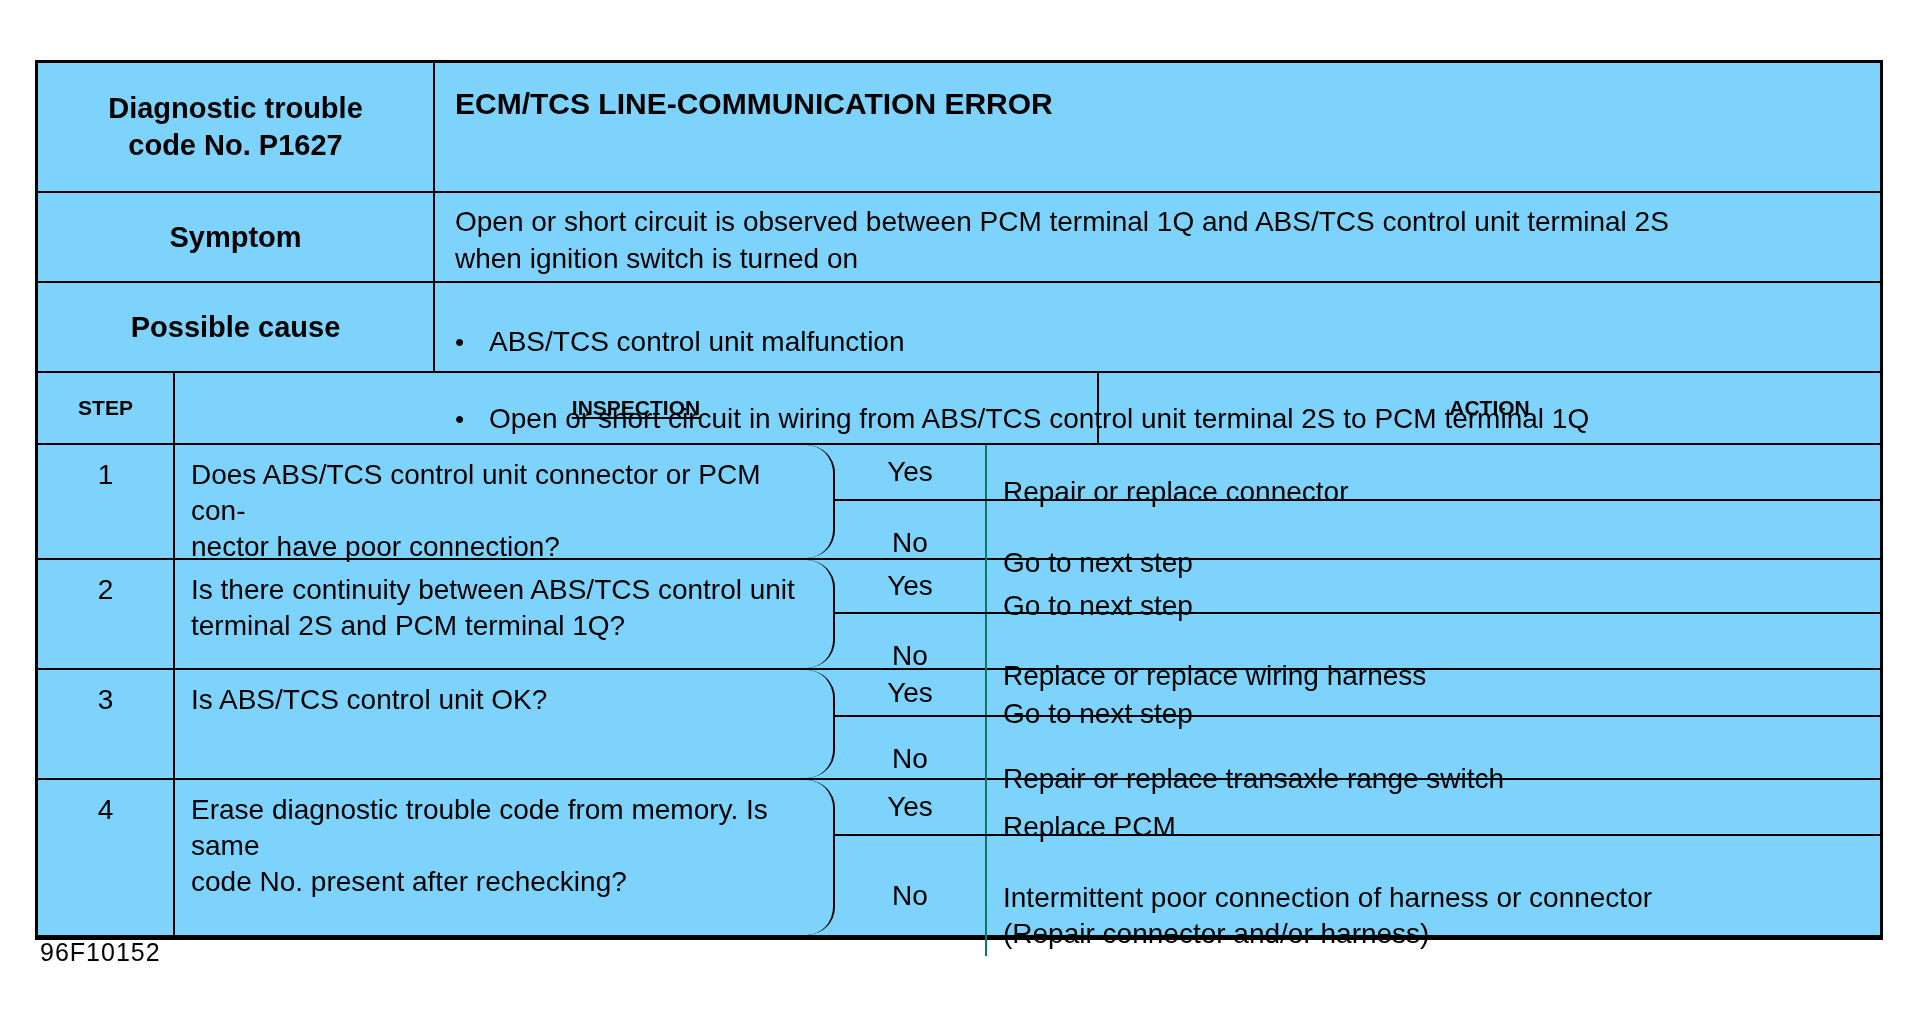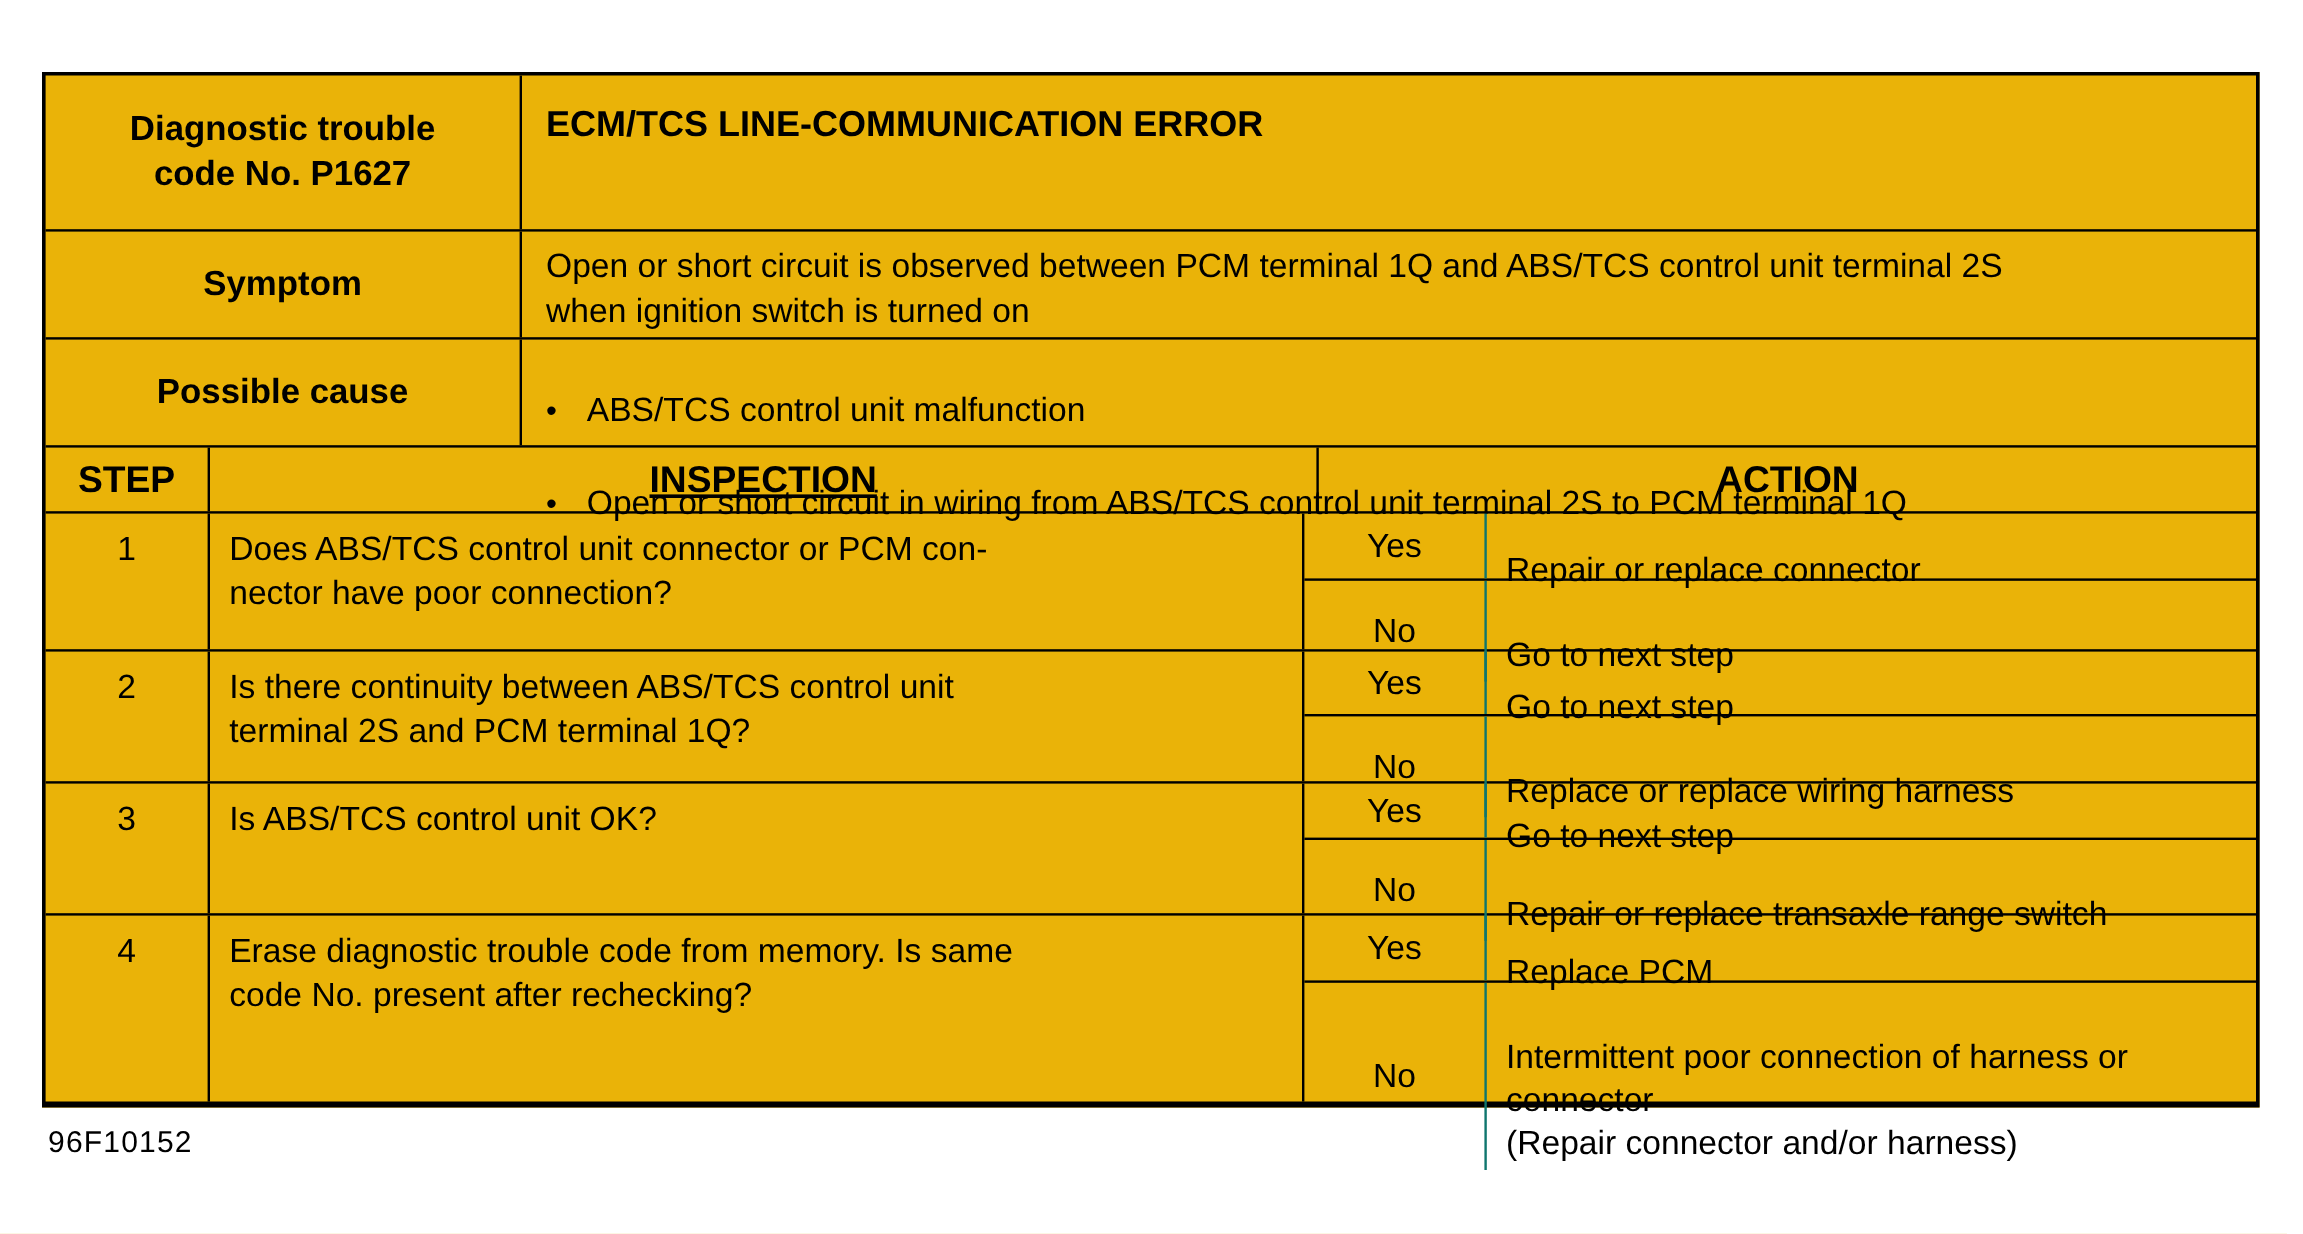--- a/index.html
+++ b/index.html
@@ -1,52 +1,52 @@
 <!DOCTYPE html>
 <html><head>
 <meta charset="utf-8">
 <style>
   * { margin:0; padding:0; box-sizing:border-box; }
   html,body { width:1919px; height:1028px; background:#ffffff; overflow:hidden;
     font-family:"Liberation Sans", sans-serif; color:#000; }
   .page { position:relative; width:1919px; height:1028px; background:#fff; }
 
   .tbl { position:absolute; left:35px; top:60px; width:1848px;
-    border:3px solid #000; border-bottom-width:5px; background:#eab308; }
+    border:3px solid #000; border-bottom-width:5px; background:#7dd3fc; }
 
   .row { display:flex; border-bottom:2px solid #000; }
   .row.last { border-bottom:none; }
 
   
   .info-label { width:397px; border-right:2px solid #000; display:flex;
     flex-direction:column; align-items:center; justify-content:center;
     font-weight:bold; font-size:29px; line-height:37px; text-align:center;
     white-space:pre-line; }
   .info-content { flex:1; padding:10px 20px 8px 20px; font-size:28px;
     line-height:37px; white-space:pre-line;border-radius:19px; }
   .r-dtc { height:130px; }
   .r-dtc .info-content { font-weight:bold; font-size:30px; padding-top:22px; }
   .r-symptom { height:90px; }
   .r-cause { height:90px; }
   .cause-list { list-style:none; padding-top:2px; }
   .cause-item { display:flex; align-items:baseline; line-height:39px; }
   .bullet { width:34px; font-size:26px; flex:0 0 34px; }
 
   
-  .r-head { height:55px; font-weight:bold; font-size:31px; }
+  .r-head { height:72px; font-weight:bold; font-size:21px; }
   .hc { display:flex; align-items:center; justify-content:center; }
   .h-step { width:137px; border-right:2px solid #000; }
   .h-insp { width:924px; border-right:2px solid #000;text-decoration:underline; }
   .h-action { flex:1; }
 
   
   .s-step { width:137px; border-right:2px solid #000; font-size:28px;
     display:flex; justify-content:center; padding-top:14px; }
-  .s-insp { width:912px; border-right:2px solid #000; font-size:28px;
-    line-height:36px; padding:12px 14px 0 16px; white-space:pre-line; }
+  .s-insp { width:660px; border-right:2px solid #000; font-size:28px;
+    line-height:36px; padding:12px 14px 0 16px; white-space:pre-line;border-radius:28px; }
   .s-results { flex:1; display:flex; flex-direction:column; }
   .s-rrow { display:flex; border-bottom:2px solid #000; }
   .s-rrow.sub-last { border-bottom:none; flex:1; }
   .s-answer { width:152px; border-right:2px solid #0f766e; display:flex;
     align-items:center; justify-content:center; font-size:28px; }
   .s-action { flex:1; display:flex; align-items:center; font-size:28px;
     line-height:36px; padding:4px 12px 4px 16px; white-space:pre-line;margin-top:40px; }
 
   .fig-num { position:absolute; left:40px; top:938px; font-size:25px;
     letter-spacing:1px; }

